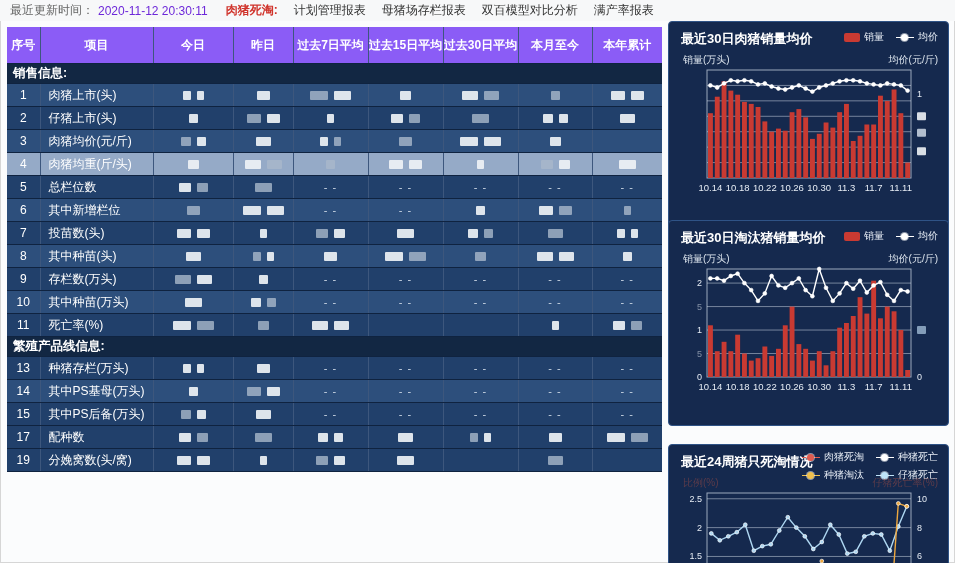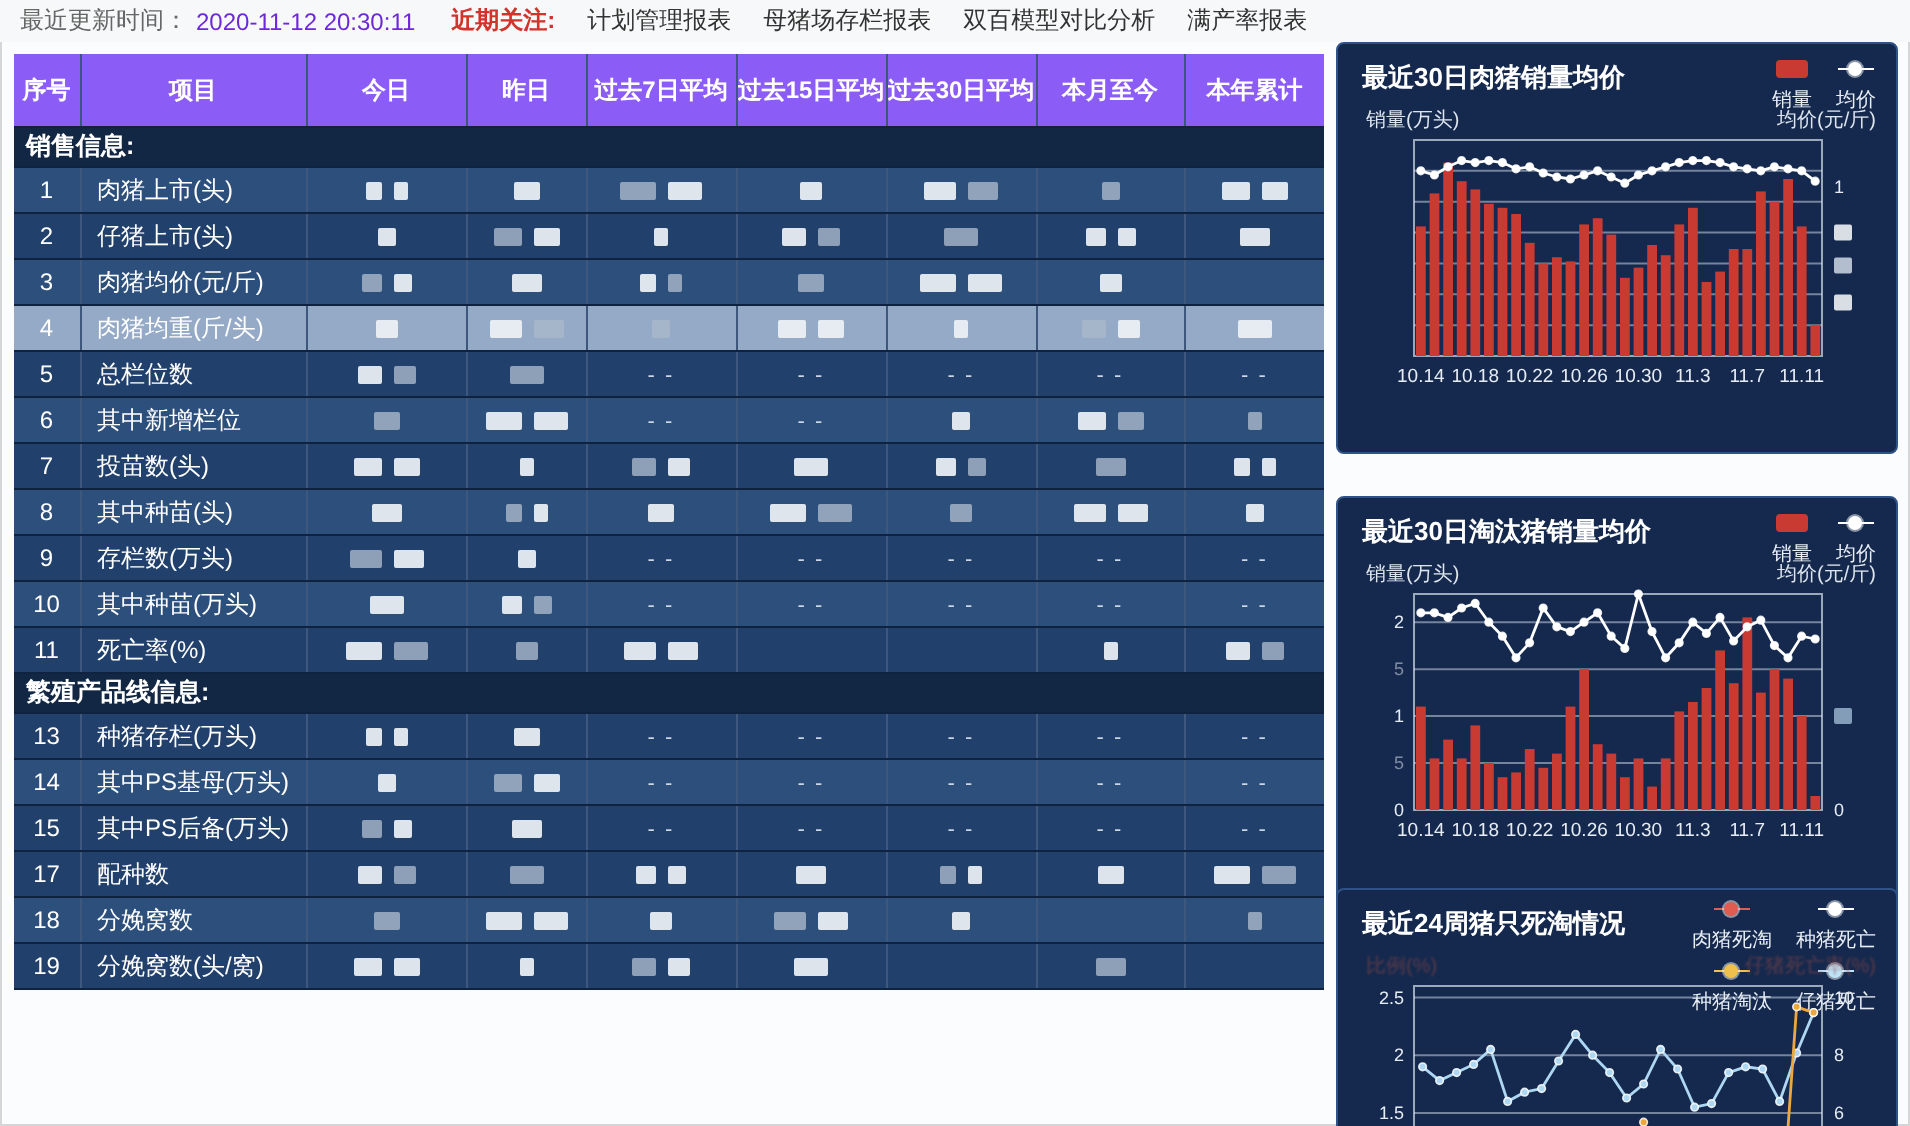--- a/index.html
+++ b/index.html
@@ -31,42 +31,42 @@
   tr.light td{background:#2d4f7c;}
   tr.dark td{background:#21406b;}
   tr.hl td{background:#95aac7;}
   .rb{display:inline-block;height:9px;border-radius:1px;vertical-align:middle;
     margin:0 3px;background:#eef2f6;opacity:.92;filter:blur(.3px);}
   .rb.g{background:#a9b8cb;opacity:.8;}
   .dashes{color:#ccd7e5;font-size:11px;letter-spacing:1px;}
   
   .panel{position:absolute;left:668px;width:281px;height:206px;background:#15294e;
     border:1px solid #2f5386;border-radius:4px;box-sizing:border-box;}
-  #panel1{top:21px;} #panel2{top:248px;text-align:center;} #panel3{top:444px;height:210px;}
+  #panel1{top:21px;} #panel2{top:220px;text-align:center;} #panel3{top:444px;height:210px;}
   .panel .ptitle{position:absolute;left:12px;top:8px;font-size:13px;font-weight:bold;color:#fff;}
   .panel .axlbl{position:absolute;top:31px;font-size:10px;color:#dde5ee;}
   .panel .axlbl.l{left:14px;} .panel .axlbl.r{right:10px;}
   .panel .axlbl.dim{color:#8a4747;opacity:.6;filter:blur(.4px);}
   .legend{position:absolute;right:10px;top:8px;display:flex;gap:12px;align-items:center;}
   .legend.two{flex-direction:column;gap:4px;align-items:flex-end;top:5px;}
   .legend .lrow{display:flex;gap:12px;}
-  .litem{display:flex;align-items:center;gap:4px;font-size:10px;color:#e8eef6;cursor:pointer;flex-direction:column;}
+  .litem{display:flex;align-items:center;gap:4px;font-size:10px;color:#e8eef6;cursor:pointer;}
   .mk-bar{width:16px;height:9px;border-radius:2px;}
   .mk-line{width:18px;height:9px;position:relative;}
   .mk-line .ln{position:absolute;left:0;right:0;top:4px;height:1px;}
   .mk-line .dt{position:absolute;left:5px;top:1px;width:7px;height:7px;border-radius:50%;}
   svg{position:absolute;left:0;top:0;}
 </style>
 </head>
 <body>
 
 <div class="topbar">
   <span class="lbl">最近更新时间：</span>
   <span class="val">2020-11-12 20:30:11</span>
-  <span class="focus">近期关注:</span>
+  <span class="focus">肉猪死淘:</span>
   <span id="navlinks"><a class="navlink">计划管理报表</a><a class="navlink">母猪场存栏报表</a><a class="navlink">双百模型对比分析</a><a class="navlink">满产率报表</a></span>
 </div>
 
 <div class="table-card">
   <table>
     <colgroup>
       <col style="width:33px">
         <col style="width:113px">
         <col style="width:80px">
       <col style="width:60px">
@@ -253,31 +253,20 @@
         <tr class="data dark">
           <td class="num">17</td>
           <td class="item">配种数</td>
           <td class="val"><span class="rb" style="width: 12px;"></span><span class="rb g" style="width: 11px;"></span></td>
           <td class="val"><span class="rb g" style="width: 17px;"></span></td>
           <td class="val"><span class="rb" style="width: 10px;"></span><span class="rb" style="width: 9px;"></span></td>
           <td class="val"><span class="rb" style="width: 15px;"></span></td>
           <td class="val"><span class="rb g" style="width: 8px;"></span><span class="rb" style="width: 7px;"></span></td>
           <td class="val"><span class="rb" style="width: 13px;"></span></td>
           <td class="val"><span class="rb" style="width: 18px;"></span><span class="rb g" style="width: 17px;"></span></td>
-        </tr>
-        <tr class="data light">
-          <td class="num">18</td>
-          <td class="item">分娩窝数</td>
-          <td class="val"><span class="rb g" style="width: 13px;"></span></td>
-          <td class="val"><span class="rb" style="width: 18px;"></span><span class="rb" style="width: 17px;"></span></td>
-          <td class="val"><span class="rb" style="width: 11px;"></span></td>
-          <td class="val"><span class="rb g" style="width: 16px;"></span><span class="rb" style="width: 15px;"></span></td>
-          <td class="val"><span class="rb" style="width: 9px;"></span></td>
-          <td class="val"></td>
-          <td class="val"><span class="rb g" style="width: 7px;"></span></td>
         </tr>
         <tr class="data dark">
           <td class="num">19</td>
           <td class="item">分娩窝数(头/窝)</td>
           <td class="val"><span class="rb" style="width: 14px;"></span><span class="rb" style="width: 13px;"></span></td>
           <td class="val"><span class="rb" style="width: 7px;"></span></td>
           <td class="val"><span class="rb g" style="width: 12px;"></span><span class="rb" style="width: 11px;"></span></td>
           <td class="val"><span class="rb" style="width: 17px;"></span></td>
           <td class="val"></td>
           <td class="val"><span class="rb g" style="width: 15px;"></span></td>

